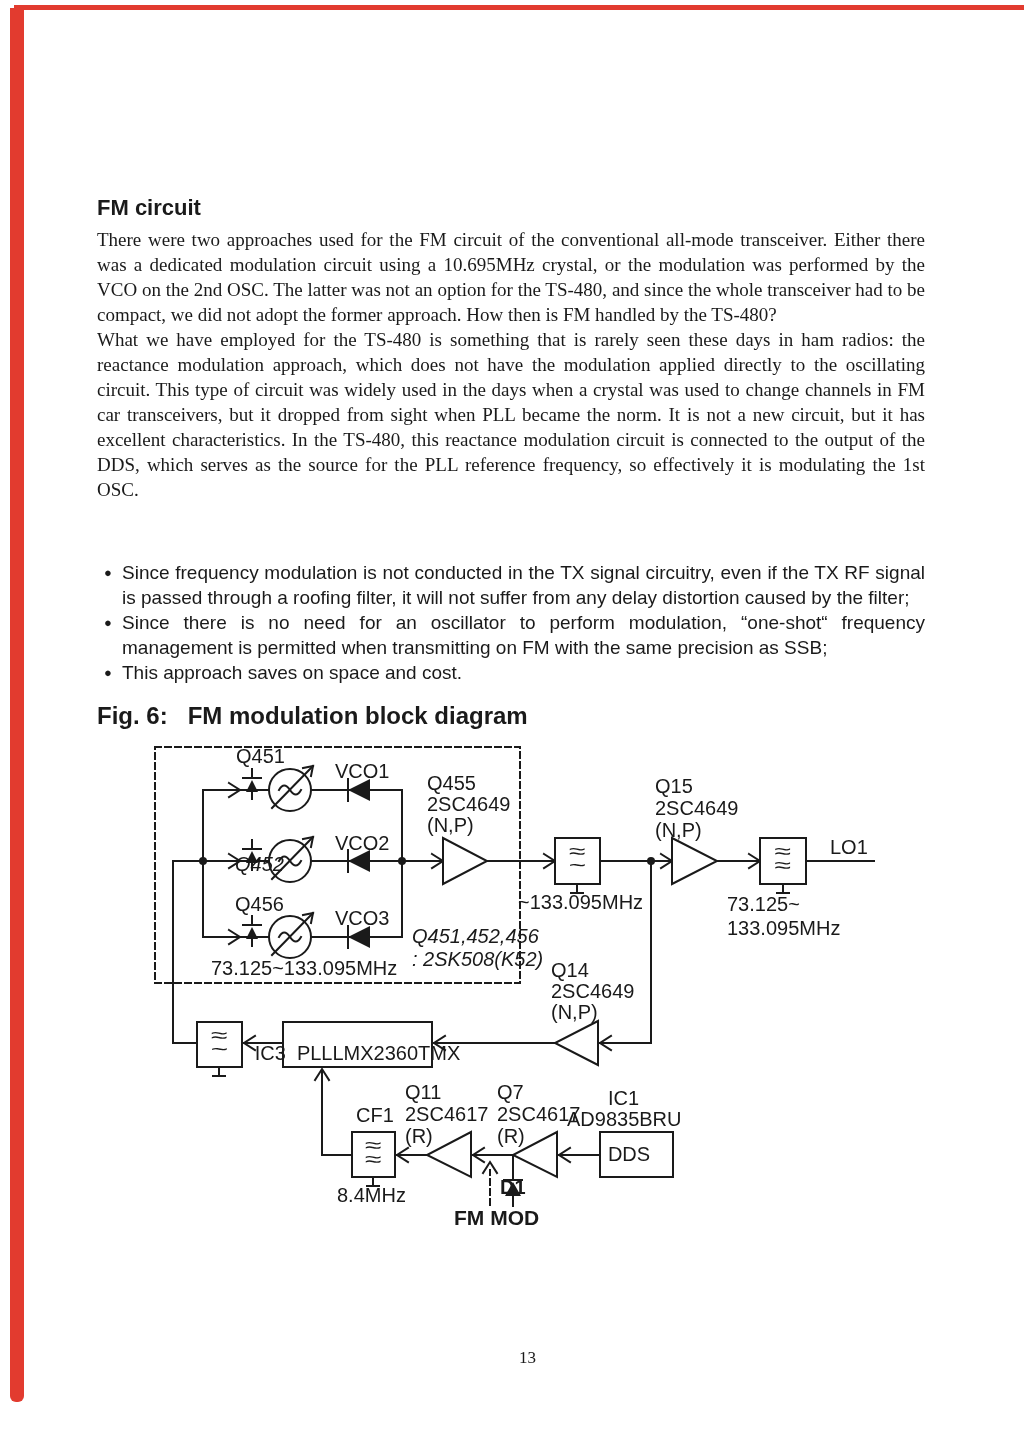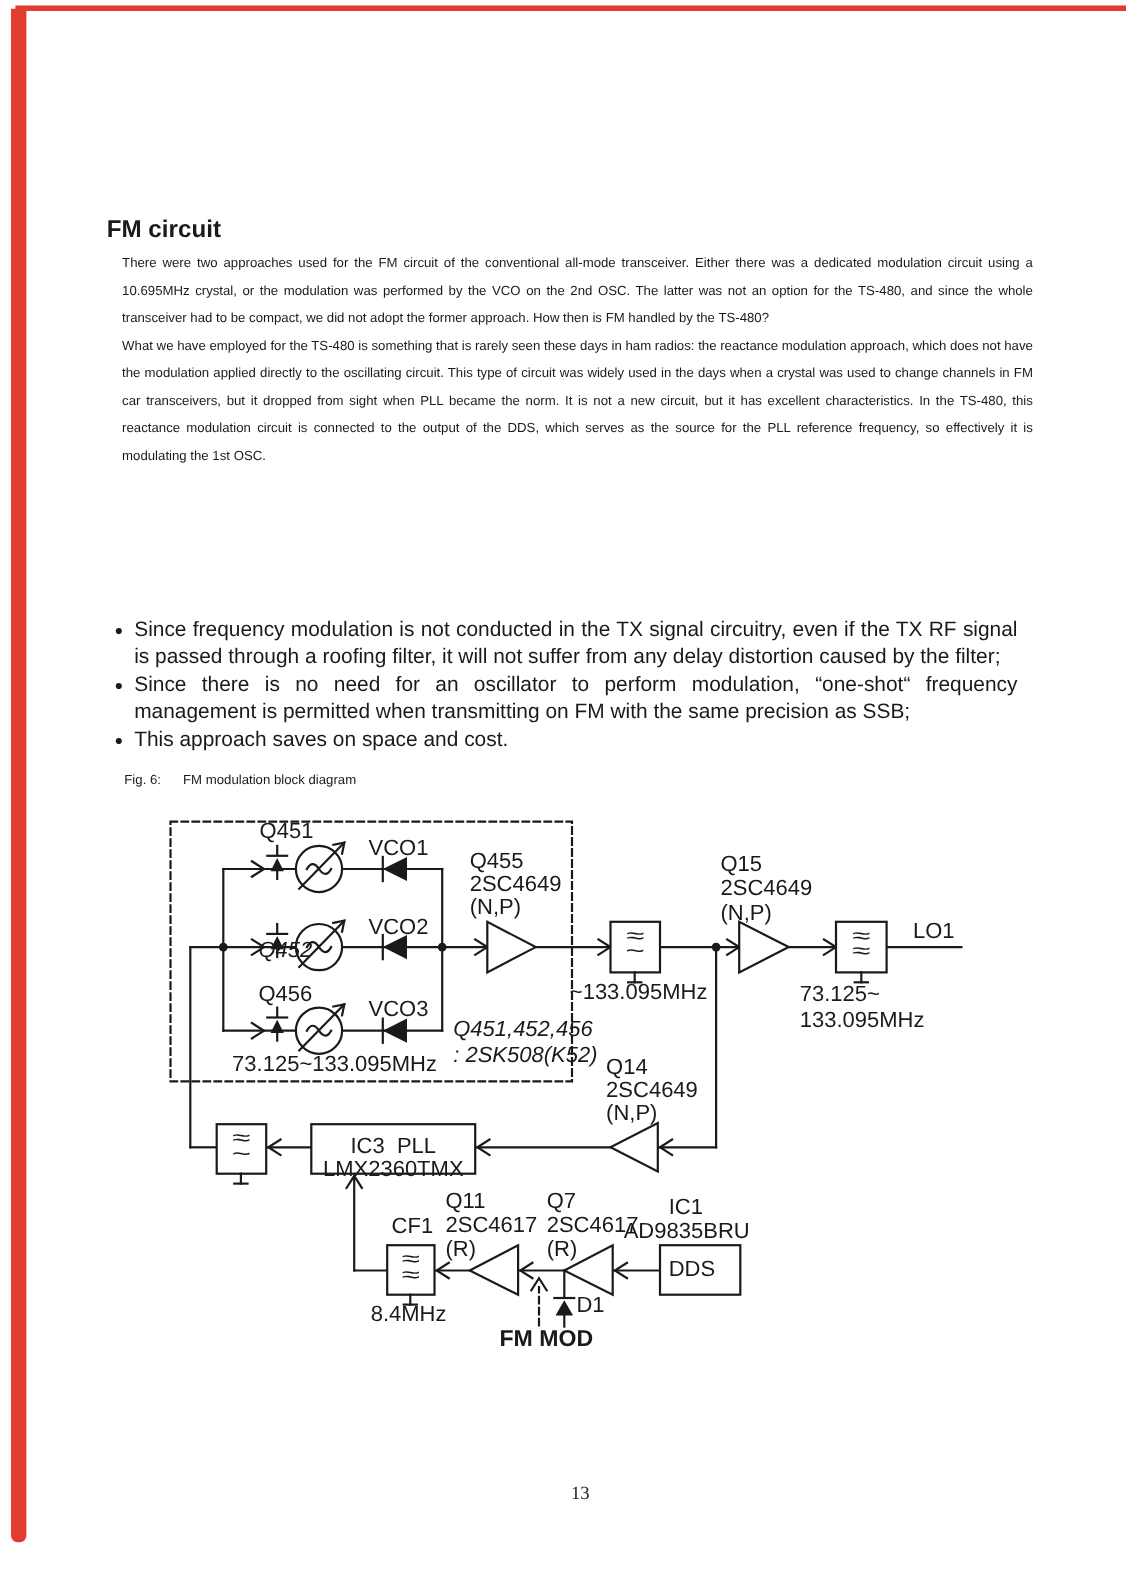--- a/index.html
+++ b/index.html
@@ -3,38 +3,38 @@
 <meta charset="utf-8">
 <style>
   html,body{margin:0;padding:0;}
   body{width:1024px;height:1449px;position:relative;background:#ffffff;
        font-family:"Liberation Sans",sans-serif;color:#1a1a1a;overflow:hidden;}
   
   .edge-left{position:absolute;left:10px;top:8px;width:14px;height:1394px;background:#e23b2f;border-radius:0 0 6px 6px;}
   .edge-top{position:absolute;left:14px;top:5px;width:1010px;height:5px;background:#e23b2f;}
   
   .heading{position:absolute;left:97px;top:195px;font-size:22px;font-weight:bold;white-space:nowrap;}
-  .flow{position:absolute;left:111px;top:227px;width:828px;font-size:12px;line-height:25px;text-align:justify;}
+  .flow{position:absolute;left:97px;top:227px;width:828px;font-size:19px;line-height:25px;text-align:justify;font-family:Liberation Serif, serif;}
   .flow p{margin:0;padding:0;}
   .bullets{position:absolute;left:97px;top:560px;width:828px;font-size:19px;line-height:25px;}
   .bullet{display:flex;}
   .dot{width:25px;flex:0 0 25px;padding-left:7px;box-sizing:border-box;font-size:13px;line-height:25px;}
   .btext{flex:1;text-align:justify;}
-  .caption{position:absolute;left:97px;top:702px;font-size:12px;font-weight:normal;white-space:nowrap;margin-left:16px;}
+  .caption{position:absolute;left:97px;top:702px;font-size:24px;font-weight:bold;white-space:nowrap;}
   .caption .cap-text{margin-left:20px;}
   .pagenum{position:absolute;left:519px;top:1348px;font-family:"Liberation Serif",serif;font-size:17px;}
   
   .dg-svg{position:absolute;left:0;top:0;}
   .st{stroke:#1a1a1a;stroke-width:2;fill:none;stroke-linecap:square;}
   .dsh{stroke-dasharray:6 4;}
   .fl{fill:#1a1a1a;stroke:none;}
   .bx{fill:#ffffff;stroke:#1a1a1a;stroke-width:2;}
   .dl{position:absolute;font-size:20px;line-height:21px;white-space:nowrap;color:#1a1a1a;}
   .lh22{line-height:22px;} .lh23{line-height:23px;font-style:italic;} .lh24{line-height:24px;}
-  .ic3t{position:absolute;left:283px;top:1022px;width:149px;height:62px;display:flex;flex-direction:column;
+  .ic3t{position:absolute;left:283px;top:1022px;width:149px;height:62px;display:flex;flex-direction:row;
         align-items:center;justify-content:center;font-size:20px;line-height:21px;}
   .pre{white-space:pre;}
   .ddst{position:absolute;left:600px;top:1132px;width:58px;height:45px;display:flex;
         align-items:center;justify-content:center;font-size:20px;text-align:center;}
   .fg{position:absolute;text-align:center;font-size:20px;line-height:14px;padding-top:5px;box-sizing:border-box;
       transform:scaleX(1.5);color:#1a1a1a;}
   .fmmod{position:absolute;left:454px;top:1206px;font-size:21px;font-weight:bold;white-space:nowrap;}
   .ctr{text-align:center;}
 </style>
 </head>
@@ -273,21 +273,21 @@
 <div class="dl lh22" style="left:497px;top:1081px;">
   <div>Q7</div>
   <div>2SC4617</div>
   <div>(R)</div>
 </div>
 <div class="dl ctr" style="left:567px;top:1088px;width:113px;">
   <div>IC1</div>
   <div>AD9835BRU</div>
 </div>
 <div class="ddst">DDS</div>
-<div class="dl" style="left:524px;top:1177px;">D1</div>
+<div class="dl" style="left:500px;top:1177px;font-weight:bold;">D1</div>
 <div class="fmmod">FM MOD</div>
 
 <div class="fg" style="left:555px;top:839px;width:45px;">
   <div>≈</div>
   <div>~</div>
 </div>
 <div class="fg" style="left:760px;top:839px;width:46px;">
   <div>≈</div>
   <div>≈</div>
 </div>

